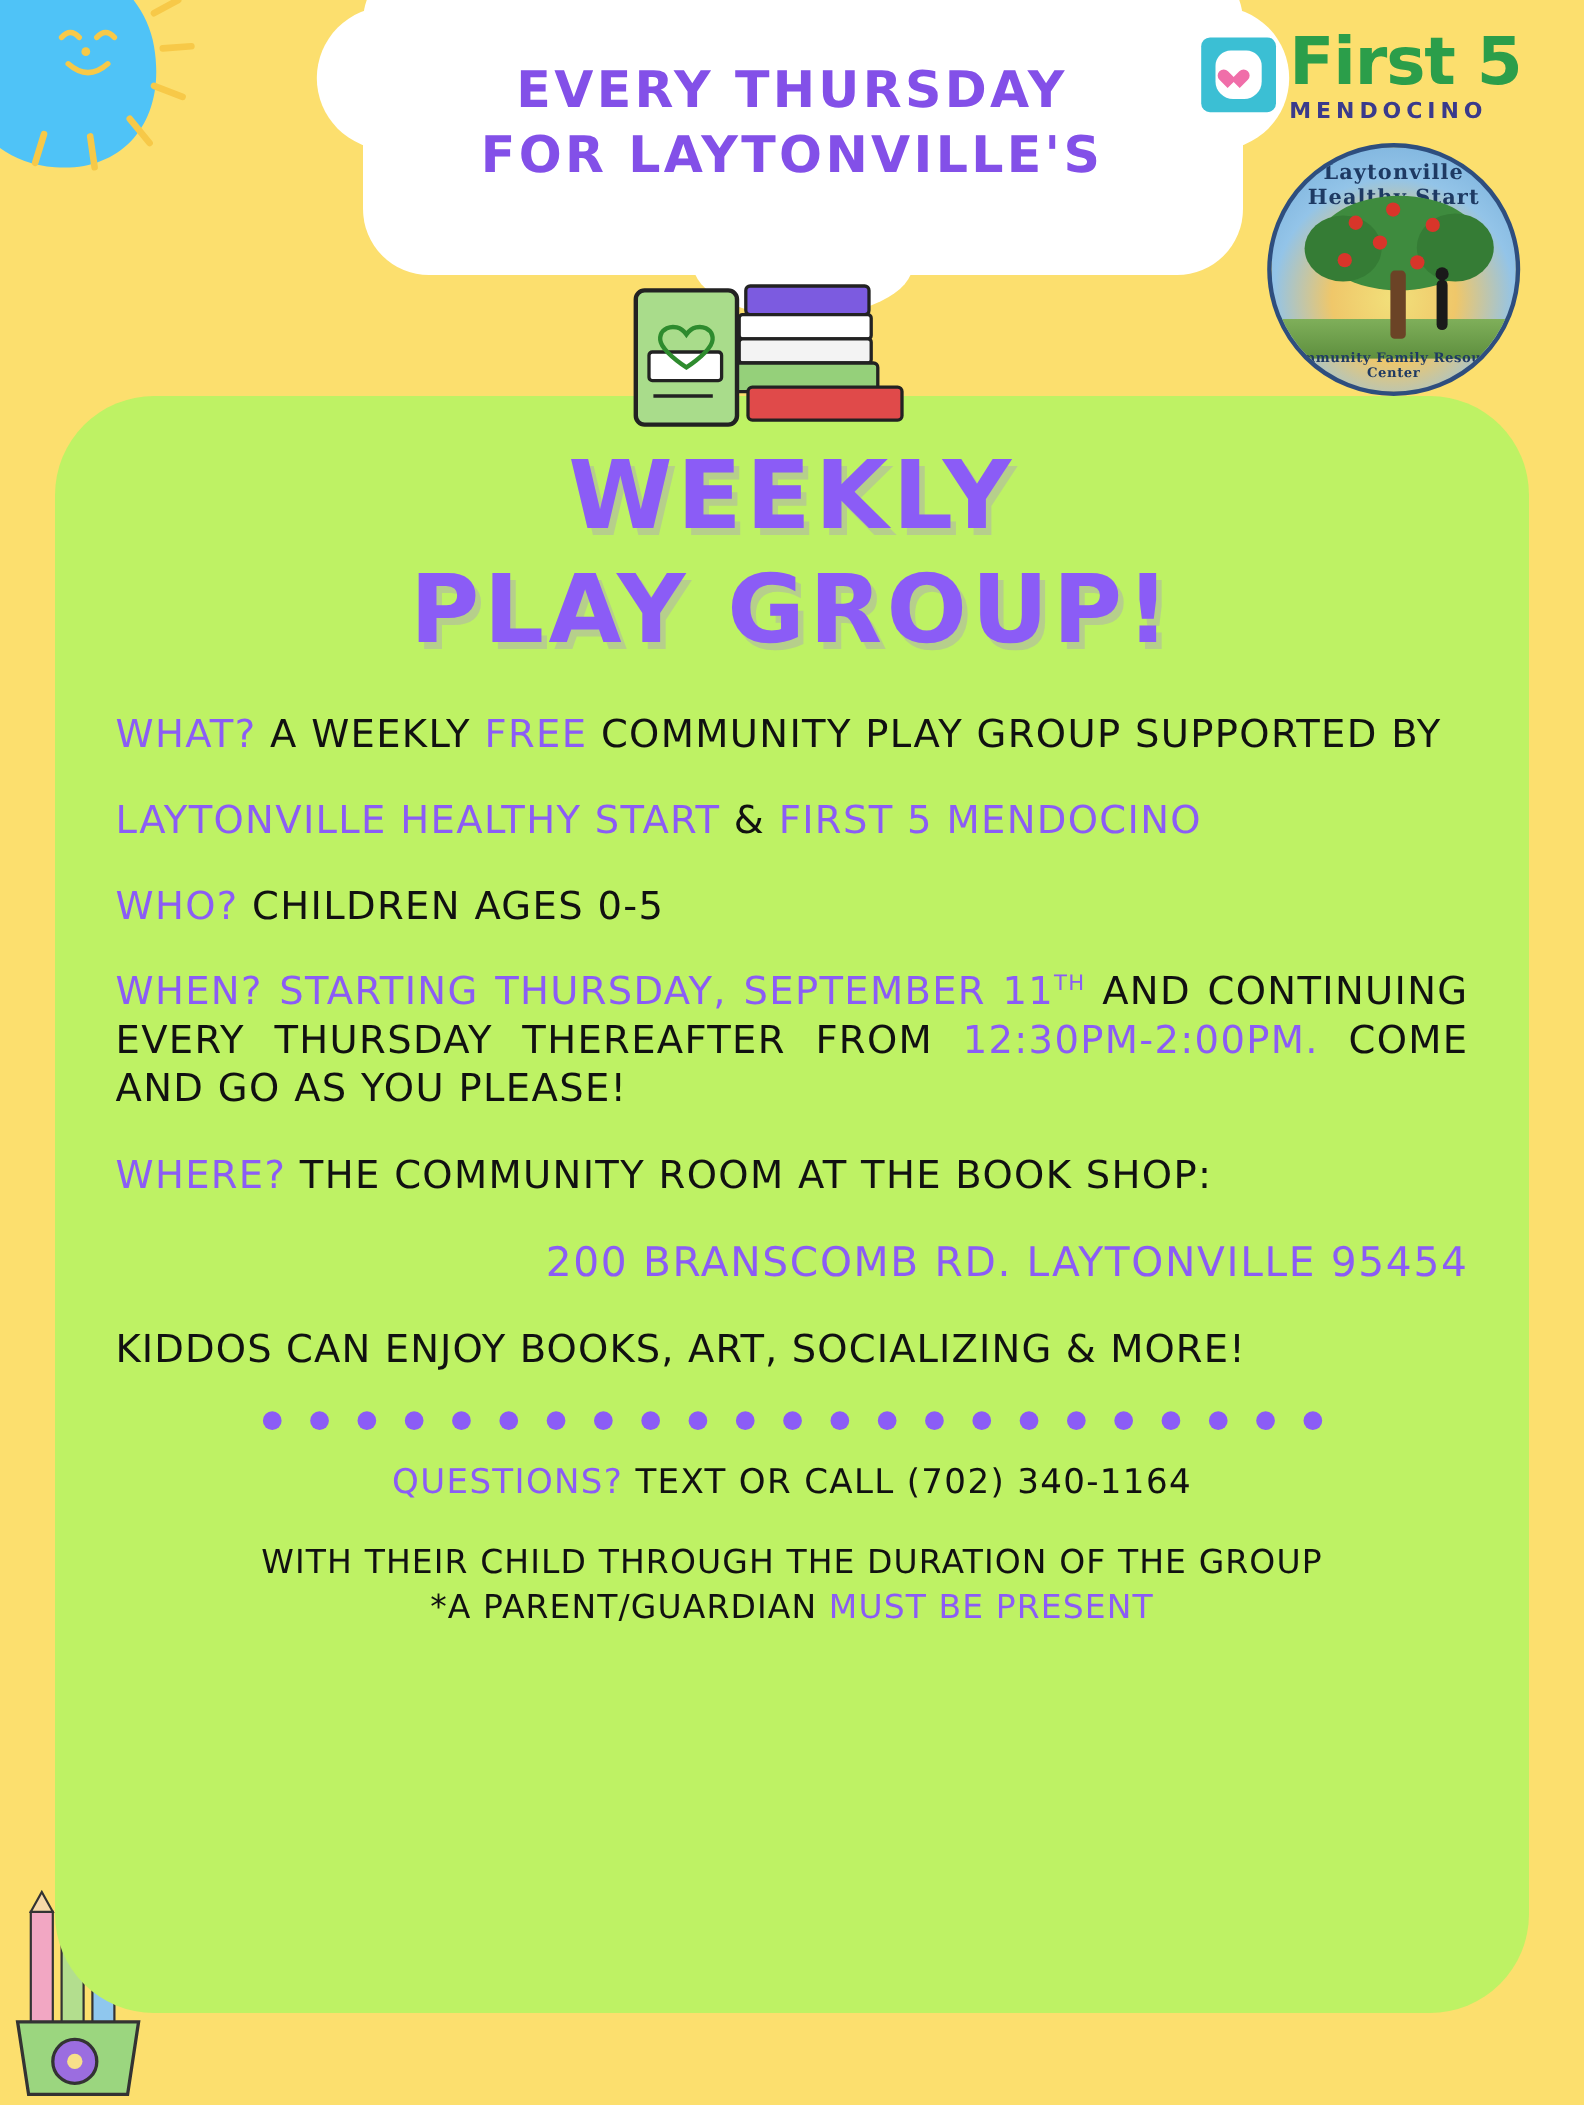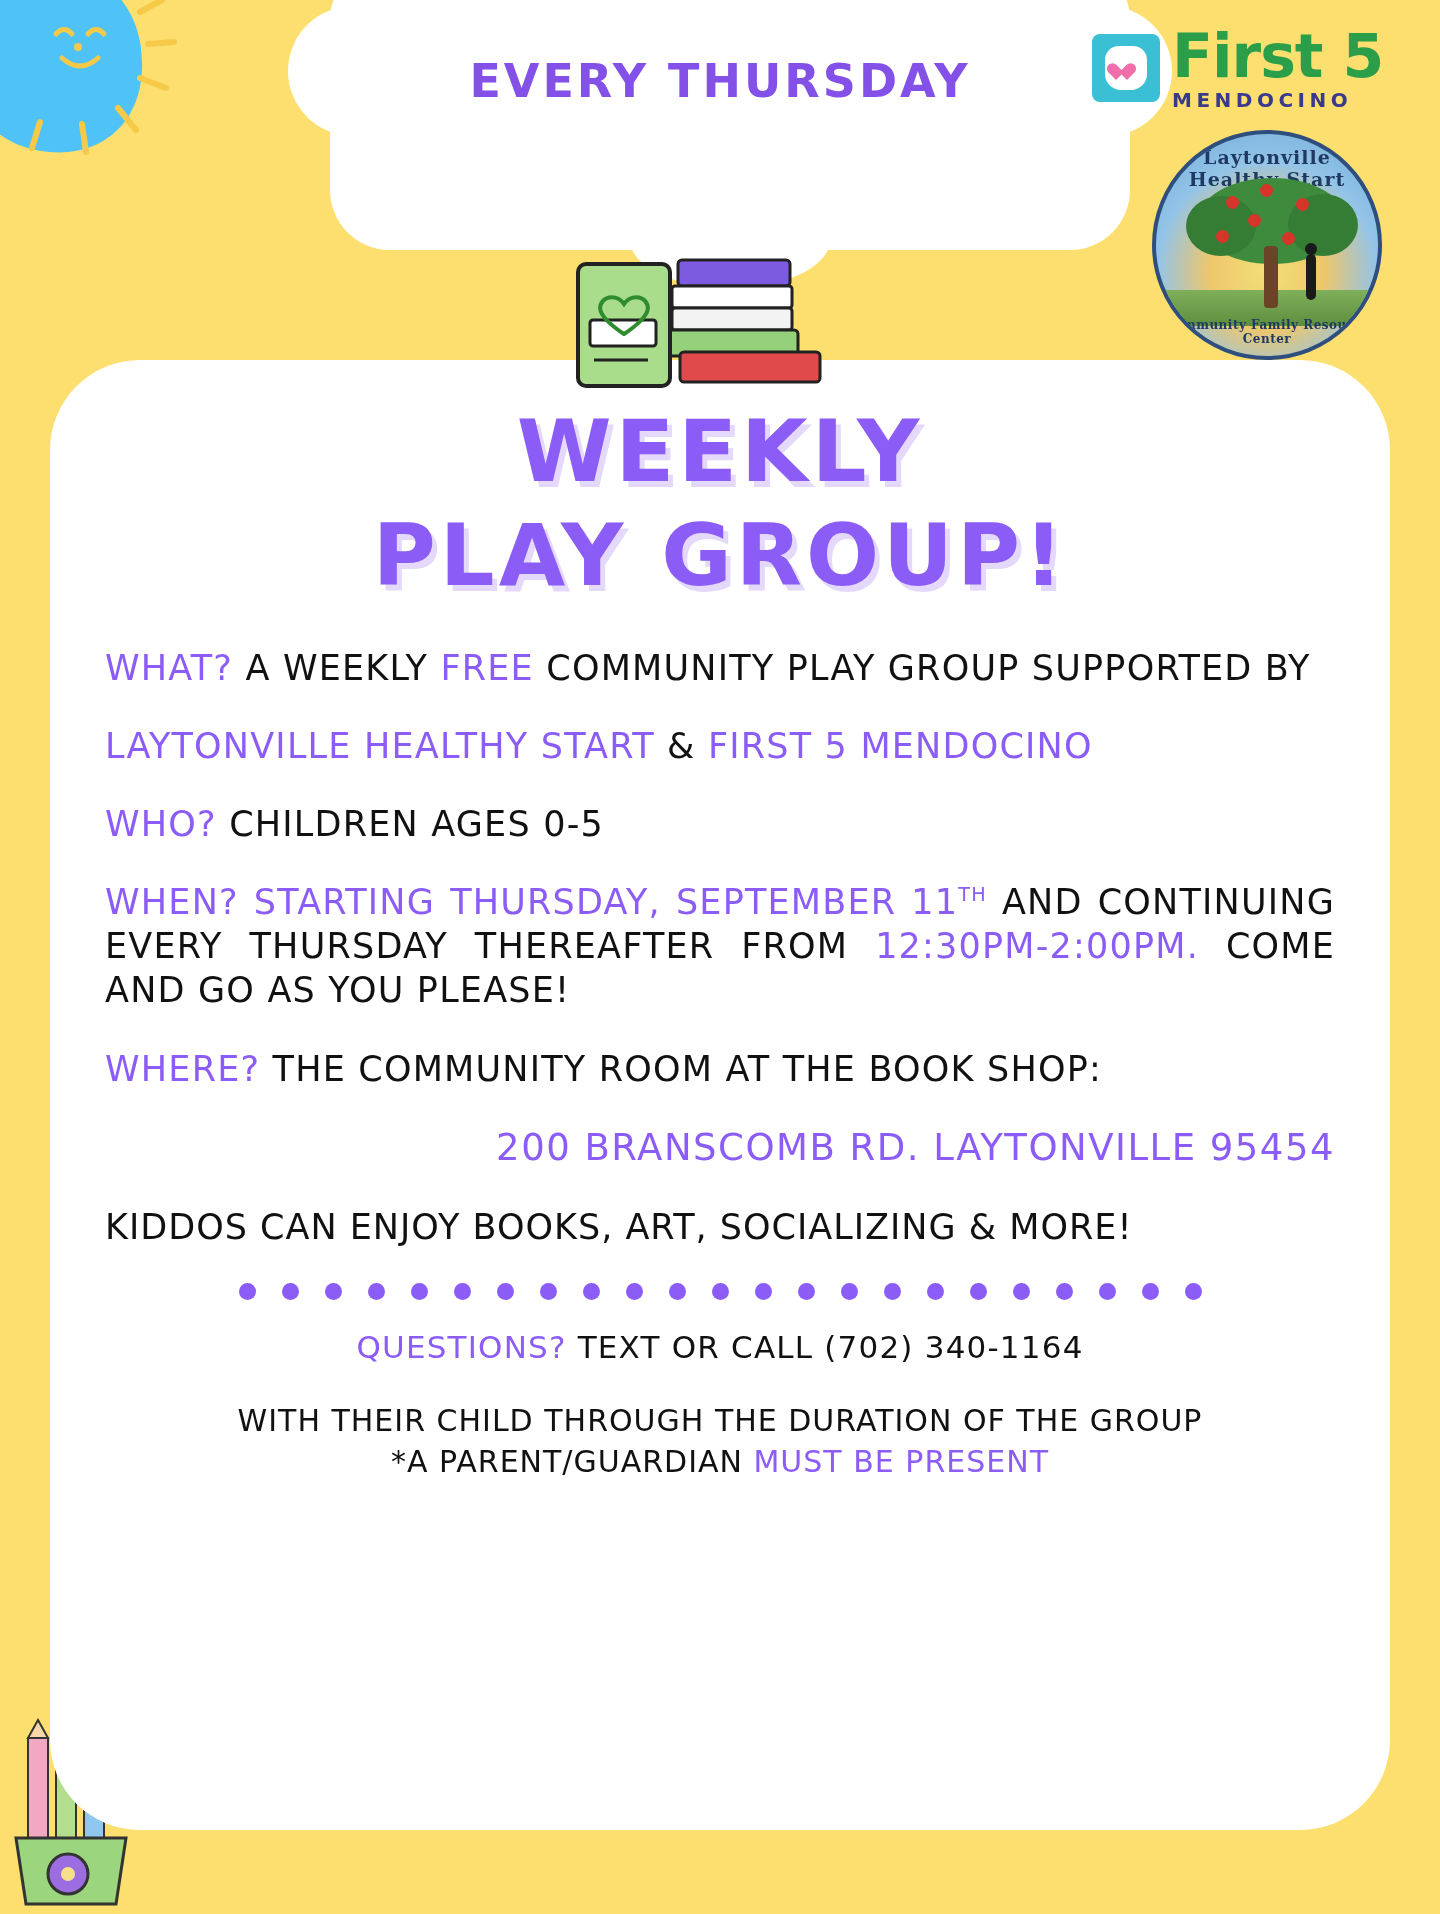--- a/index.html
+++ b/index.html
@@ -146,21 +146,21 @@
     left: 560px; top: 248px;
     width: 300px; height: 160px;
     z-index: 5;
   }
 
   
   .main-card {
     position: absolute;
     left: 50px; top: 360px;
     width: 1340px; height: 1470px;
-    background: #ffffff;
+    background: #bef264;
     border-radius: 90px;
   }
 
   .title-block {
     text-align: center;
     padding-top: 48px;
     color: #8B5CF6;
     font-family: "DejaVu Sans", sans-serif;
     font-weight: bold;
     letter-spacing: 4px;
@@ -252,20 +252,21 @@
   </svg>
 </div>
 
 <div class="top-banner">
   <div class="lobe1"></div>
   <div class="lobe2"></div>
   <div class="lobe3"></div>
 </div>
 <div class="banner-text">
   <div class="l2">EVERY THURSDAY</div>
+  <div class="l3">FOR LAYTONVILLE'S</div>
 </div>
 
 <div class="first5-logo">
   <div class="first5-hand">
     <div class="palm"></div>
     <div class="heart"></div>
   </div>
   <div class="first5-words">
     <div class="f5">First 5</div>
     <div class="mendo">MENDOCINO</div>

